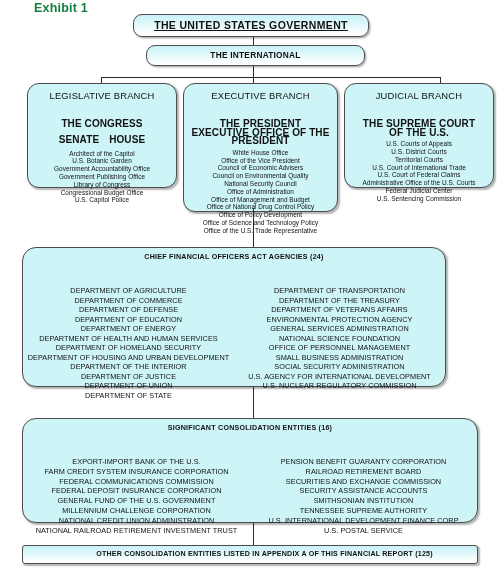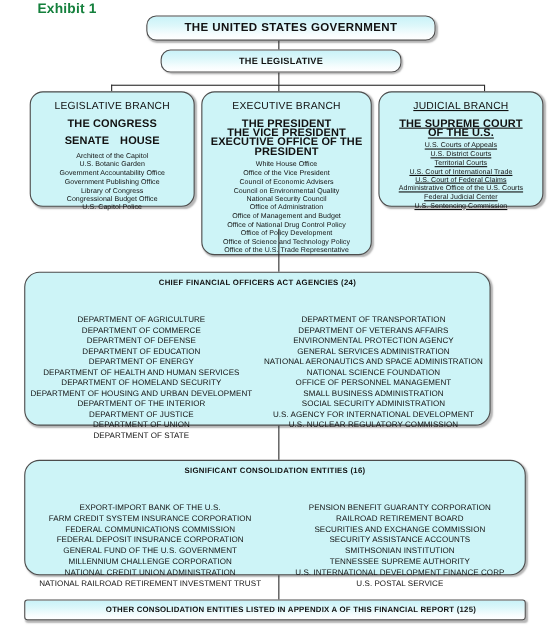--- a/index.html
+++ b/index.html
@@ -43,48 +43,48 @@
   .box.flat {
     background: #cdf4f7;
     border-radius: 12px;
   }
   .box.big {
     border-radius: 14px;
   }
 
   
   #gov-box {
-    left: 133px; top: 14px; width: 263px; height: 23px;
+    left: 133px; top: 14px; width: 236px; height: 23px; text-decoration: underline;
   }
   #gov-box .hdr {
     font-size: 10.5px; font-weight: bold; letter-spacing: .35px;
     line-height: 21px;
   }
   #const-box {
     left: 146px; top: 45px; width: 219px; height: 21px;
   }
   #const-box .hdr {
     font-size: 8.3px; font-weight: bold; letter-spacing: .25px;
     line-height: 19px;
   }
 
   
   .branch {
     top: 83px;
     padding-top: 6px;
     border-radius: 13px;
   }
   #legislative-box { left: 27px;  width: 150px; height: 105px; }
-  #executive-box   { left: 183px; width: 155px; height: 149px; }
-  #judicial-box    { left: 344px; width: 150px; height: 105px; text-decoration: underline; }
+  #executive-box   { left: 183px; width: 155px; height: 129px; }
+  #judicial-box    { left: 344px; width: 150px; height: 105px; }
 
   .branch-title {
     font-size: 9.4px;
     letter-spacing: .2px;
-    margin-bottom: 8px;
+    margin-bottom: 19px;
   }
   .branch-sub {
     font-size: 10px;
     font-weight: bold;
     line-height: 8.6px;
     letter-spacing: .1px;
   }
   .branch-list {
     margin-top: 3px;
     font-size: 6.4px;
@@ -157,21 +157,21 @@
 
 <div class="exhibit-label">Exhibit 1</div>
 
 <div class="box grad" id="gov-box">
   <div class="hdr">THE UNITED STATES GOVERNMENT</div>
 </div>
 
 <div class="conn v" id="conn-gov-const"></div>
 
 <div class="box grad" id="const-box">
-  <div class="hdr">THE LEGISLATIVE</div>
+  <div class="hdr">THE INTERNATIONAL</div>
 </div>
 
 <div class="conn v" id="conn-const-down"></div>
 <div class="conn h" id="conn-branch-bar"></div>
 <div class="conn v" id="conn-leg-up"></div>
 <div class="conn v" id="conn-exe-up"></div>
 <div class="conn v" id="conn-jud-up"></div>
 
 <div class="box flat branch" id="legislative-box">
   <div class="branch-title">LEGISLATIVE BRANCH</div>
@@ -186,21 +186,20 @@
     <div>Government Publishing Office</div>
     <div>Library of Congress</div>
     <div>Congressional Budget Office</div>
     <div>U.S. Capitol Police</div>
   </div>
 </div>
 
 <div class="box flat branch" id="executive-box">
   <div class="branch-title">EXECUTIVE BRANCH</div>
   <div class="branch-sub">THE PRESIDENT</div>
-  <div class="branch-sub">THE VICE PRESIDENT</div>
   <div class="branch-sub">EXECUTIVE OFFICE OF THE PRESIDENT</div>
   <div class="branch-list">
     <div>White House Office</div>
     <div>Office of the Vice President</div>
     <div>Council of Economic Advisers</div>
     <div>Council on Environmental Quality</div>
     <div>National Security Council</div>
     <div>Office of Administration</div>
     <div>Office of Management and Budget</div>
     <div>Office of National Drug Control Policy</div>
@@ -240,24 +239,24 @@
       <div>DEPARTMENT OF HEALTH AND HUMAN SERVICES</div>
       <div>DEPARTMENT OF HOMELAND SECURITY</div>
       <div>DEPARTMENT OF HOUSING AND URBAN DEVELOPMENT</div>
       <div>DEPARTMENT OF THE INTERIOR</div>
       <div>DEPARTMENT OF JUSTICE</div>
       <div>DEPARTMENT OF UNION</div>
       <div>DEPARTMENT OF STATE</div>
     </div>
     <div class="col">
       <div>DEPARTMENT OF TRANSPORTATION</div>
+      <div>DEPARTMENT OF THE TREASURY</div>
       <div>DEPARTMENT OF VETERANS AFFAIRS</div>
       <div>ENVIRONMENTAL PROTECTION AGENCY</div>
       <div>GENERAL SERVICES ADMINISTRATION</div>
-      <div>NATIONAL AERONAUTICS AND SPACE ADMINISTRATION</div>
       <div>NATIONAL SCIENCE FOUNDATION</div>
       <div>OFFICE OF PERSONNEL MANAGEMENT</div>
       <div>SMALL BUSINESS ADMINISTRATION</div>
       <div>SOCIAL SECURITY ADMINISTRATION</div>
       <div>U.S. AGENCY FOR INTERNATIONAL DEVELOPMENT</div>
       <div>U.S. NUCLEAR REGULATORY COMMISSION</div>
     </div>
   </div>
 </div>
 

